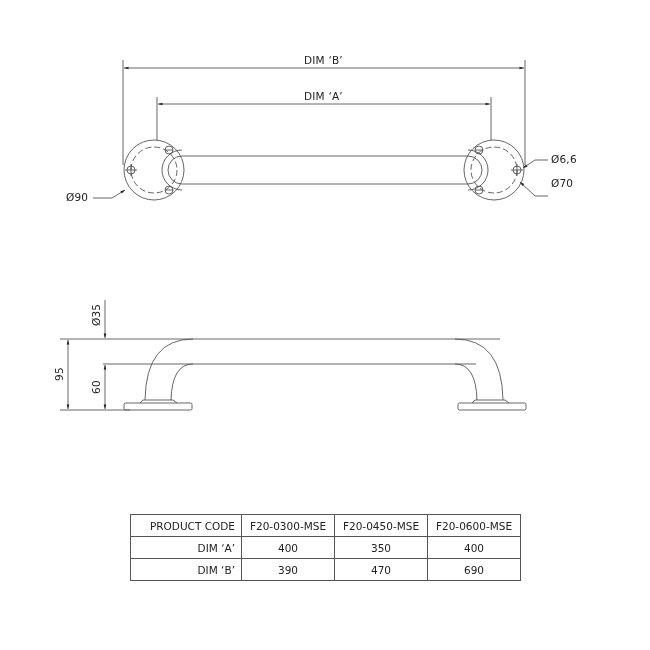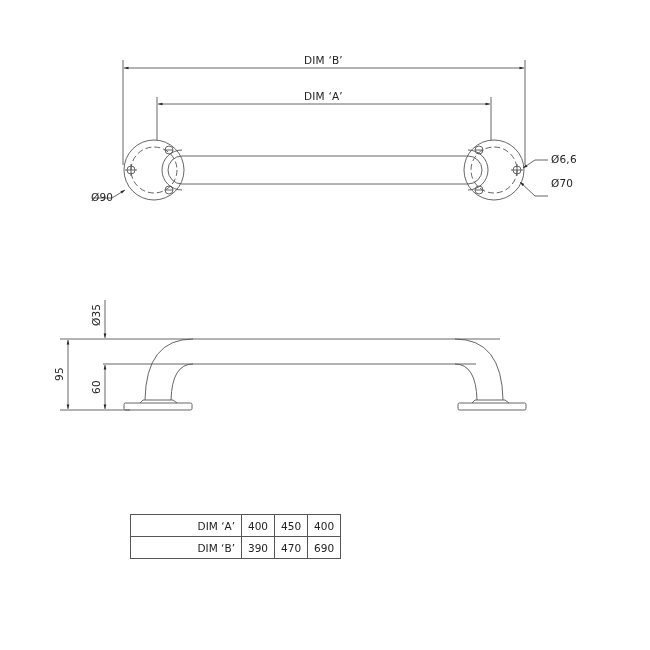--- a/index.html
+++ b/index.html
@@ -76,34 +76,40 @@
 
     <path d="M455,339 Q502,339 503,400"></path>
     <path d="M455,364 Q476,364 477,400"></path>
     <path d="M472,403 L475,400 L505,400 L509,403"></path>
     <rect x="458" y="403" width="68" height="7" rx="1.5"></rect>
   </g>
 </svg>
 
 <span class="lbl" style="left:304px;top:54px;">DIM ‘B’</span>
 <span class="lbl" style="left:304px;top:90px;">DIM ‘A’</span>
-<span class="lbl" style="left:66px;top:191px;margin-left:25px;">Ø90</span>
+<span class="lbl" style="left:66px;top:191px;">Ø90</span>
 <span class="lbl" style="left:551px;top:153px;">Ø6,6</span>
 <span class="lbl" style="left:551px;top:177px;">Ø70</span>
 
 <span class="lbl vert" style="left:90px;top:326px;">Ø35</span>
 <span class="lbl vert" style="left:53px;top:381px;">95</span>
 <span class="lbl vert" style="left:90px;top:394px;">60</span>
 
 <table class="spec">
   <tbody>
+      <tr>
+    <td class="hdr">PRODUCT CODE</td>
+    <td class="val">F20-0300-MSE</td>
+    <td class="val">F20-0450-MSE</td>
+    <td class="val">F20-0600-MSE</td>
+  </tr>
   <tr>
     <td class="hdr">DIM ‘A’</td>
     <td>400</td>
-    <td>450</td>
+    <td>350</td>
     <td>400</td>
   </tr>
   <tr>
     <td class="hdr">DIM ‘B’</td>
     <td>390</td>
     <td>470</td>
     <td>690</td>
   </tr>
 </tbody>
   </table>

